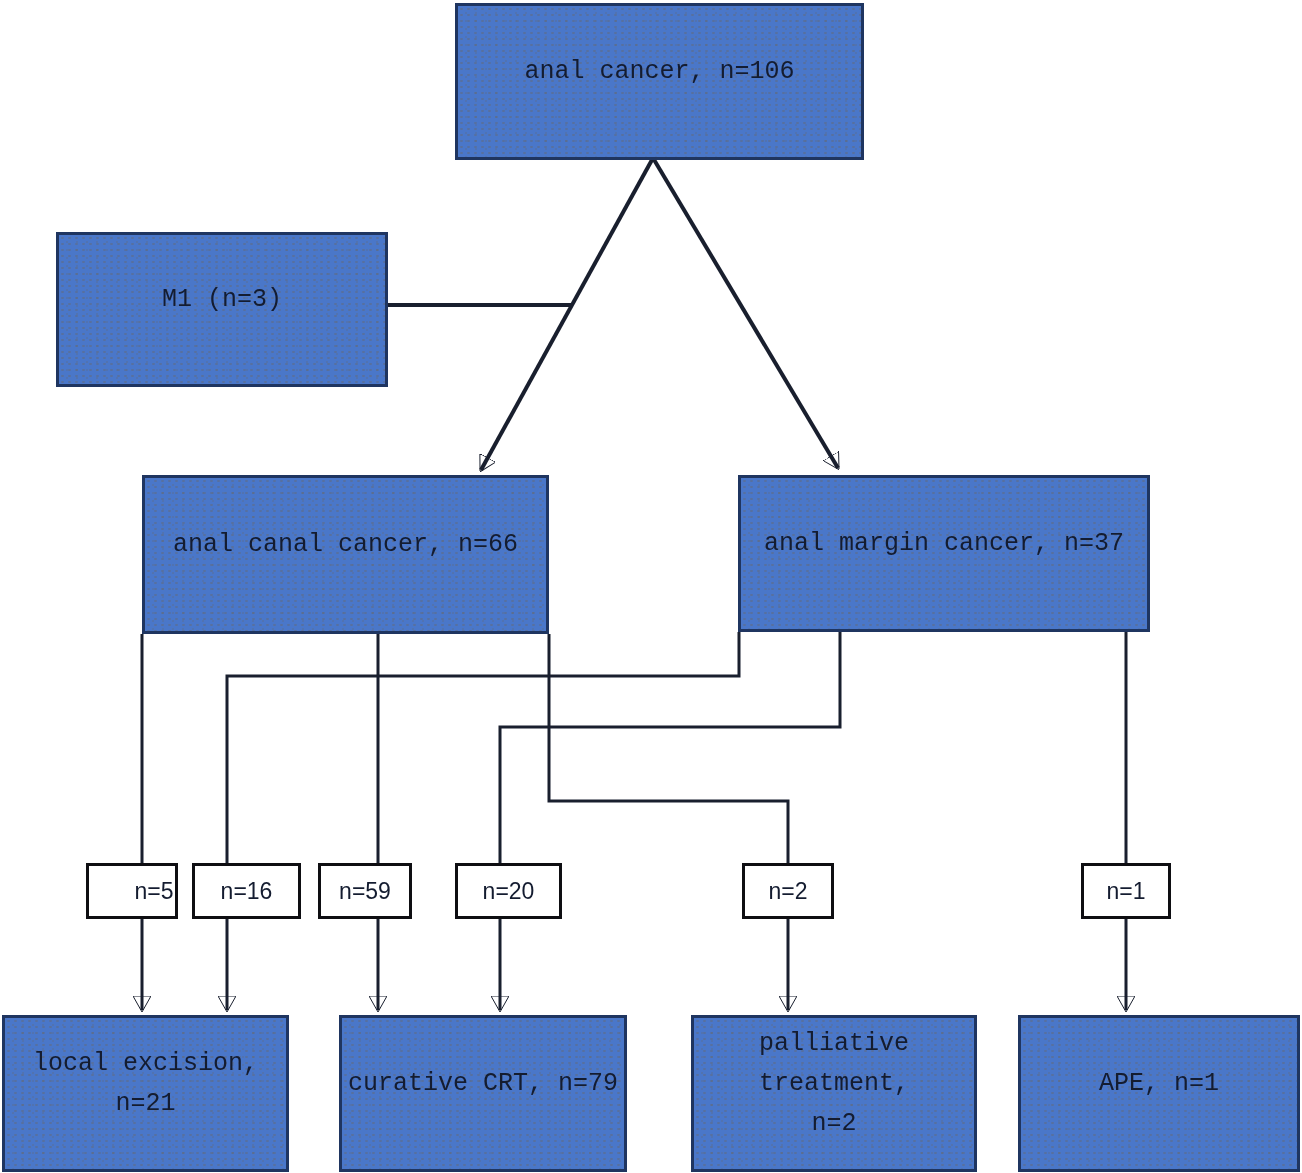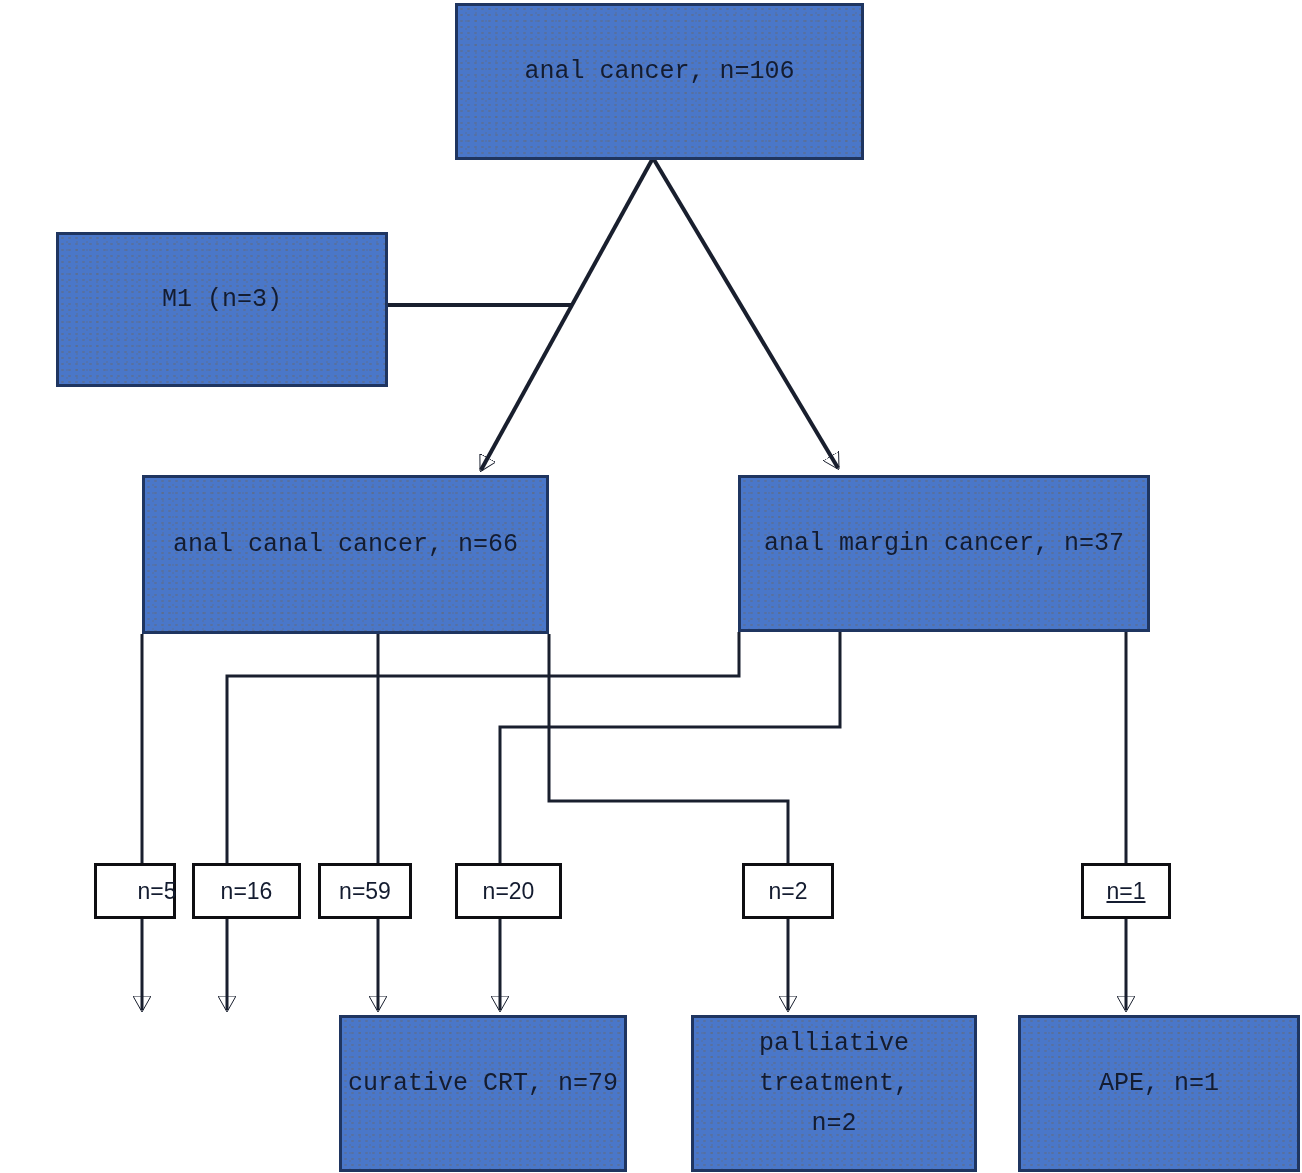--- a/index.html
+++ b/index.html
@@ -56,26 +56,26 @@
   .n-root     {left:455px; top:3px;    width:409px; height:157px;}
   .n-m1       {left:8px;   top:232px;  width:332px; height:155px;margin-left:48px;}
   .n-canal    {left:142px; top:475px;  width:407px; height:159px;}
   .n-margin   {left:738px; top:475px;  width:412px; height:157px;}
   .n-local    {left:2px;   top:1015px; width:287px; height:157px;}
   .n-crt      {left:339px; top:1015px; width:288px; height:157px;text-align:right;}
   .n-pall     {left:691px; top:1015px; width:286px; height:157px;}
   .n-ape      {left:1018px;top:1015px; width:282px; height:157px;text-align:center;}
 
   
-  .c-n5  {left:94px;   top:863px; width:82px;  height:56px;padding-left:44px;}
+  .c-n5  {left:86px;   top:863px; width:92px;  height:56px;padding-left:44px;}
   .c-n16 {left:192px;  top:863px; width:109px; height:56px;}
   .c-n59 {left:318px;  top:863px; width:94px; height:56px;}
   .c-n20 {left:455px;  top:863px; width:107px; height:56px;}
   .c-n2  {left:742px;  top:863px; width:92px;  height:56px;}
-  .c-n1  {left:1081px; top:863px; width:90px;  height:56px;text-decoration:underline;}
+  .c-n1  {left:1081px; top:863px; width:90px;  height:56px;}
 </style>
 </head>
 <body>
 
 <div id="canvas">
 
   <svg id="wires" width="1302" height="1173" viewBox="0 0 1302 1173">
     <defs>
       <marker id="arr" markerUnits="userSpaceOnUse" viewBox="0 0 16 18" markerWidth="16" markerHeight="18" refX="14" refY="9" orient="auto">
         <path class="arrowhead" d="M0,0 L16,9 L0,18 Z"></path>
@@ -105,20 +105,23 @@
   </div>
 
   <div class="node n-canal">
     <span class="lbl">anal canal cancer, n=66</span>
   </div>
 
   <div class="node n-margin">
     <span class="lbl">anal margin cancer, n=37</span>
   </div>
 
+  <div class="node n-local">
+    <span class="lbl">local excision, n=21</span>
+  </div>
 
   <div class="node n-crt">
     <span class="lbl">curative CRT, n=79</span>
   </div>
 
   <div class="node n-pall palliative">
     <span class="lbl">palliative treatment, n=2</span>
   </div>
 
   <div class="node n-ape">

